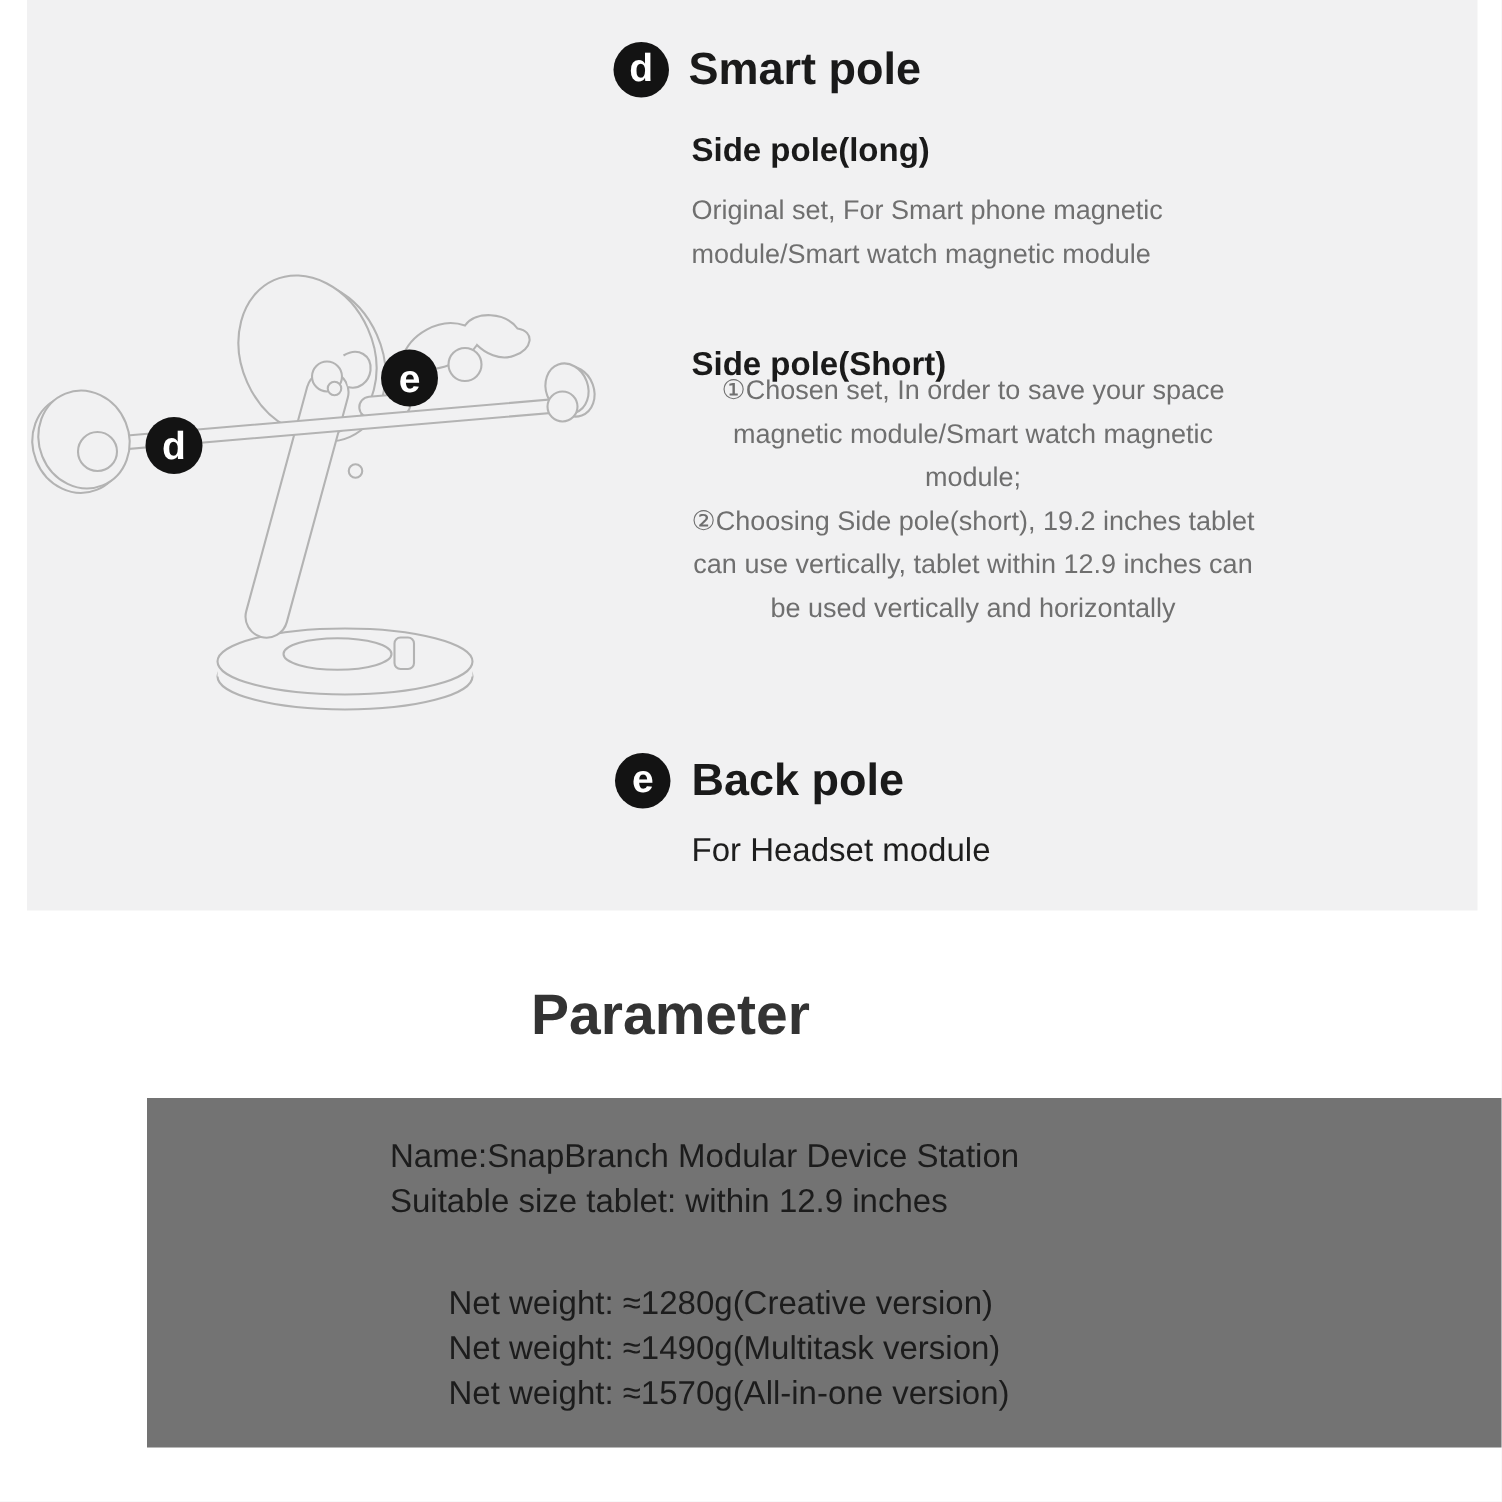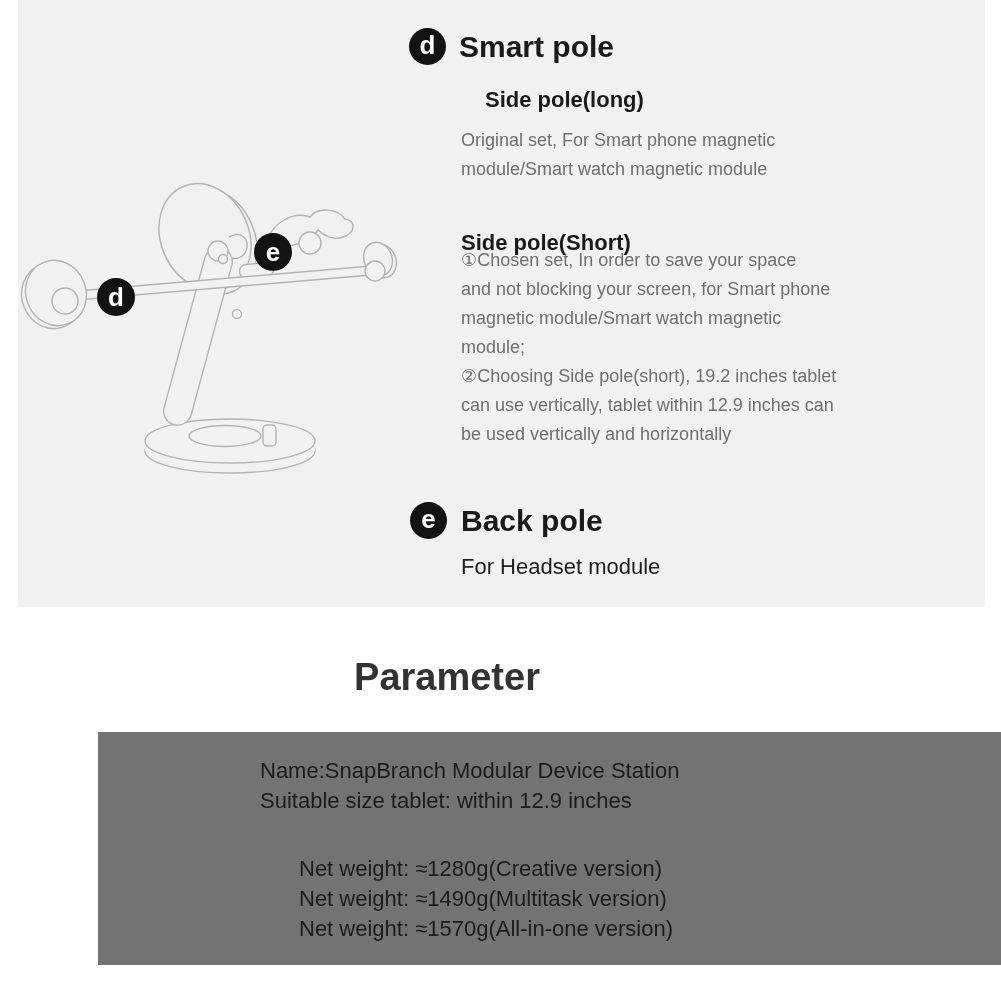--- a/index.html
+++ b/index.html
@@ -105,30 +105,29 @@
   </g>
   <g>
     <circle class="badge-c" cx="258" cy="77" r="19"></circle>
     <text class="badge-t" x="258" y="86">e</text>
   </g>
 </svg>
 
 <div class="badge" style="left:409px; top:28px;">d</div>
 <div class="abs h-section" style="left:459px; top:30px;">Smart pole</div>
 
-<div class="abs h-sub" style="left:461px; top:87px;margin-left:24px;">Side pole(long)</div>
+<div class="abs h-sub" style="left:461px; top:87px;">Side pole(long)</div>
 <div class="abs para" style="left:461px; top:126px;">
   <div>Original set, For Smart phone magnetic</div>
   <div>module/Smart watch magnetic module</div>
 </div>
 
 <div class="abs h-sub" style="left:461px; top:206px;margin-top:24px;">Side pole(Short)</div>
-<div class="abs para" style="left:461px; top:246px;">
+<div class="abs para" style="left:461px; top:246px;text-align:center;">
   <div>①Chosen set, In order to save your space</div>
-  <div>and not blocking your screen, for Smart phone</div>
   <div>magnetic module/Smart watch magnetic</div>
   <div>module;</div>
   <div>②Choosing Side pole(short), 19.2 inches tablet</div>
   <div>can use vertically, tablet within 12.9 inches can</div>
   <div>be used vertically and horizontally</div>
 </div>
 
 <div class="badge" style="left:410px; top:502px;">e</div>
 <div class="abs h-section" style="left:461px; top:504px;">Back pole</div>
 <div class="abs desc-dark" style="left:461px; top:554px;">For Headset module</div>

